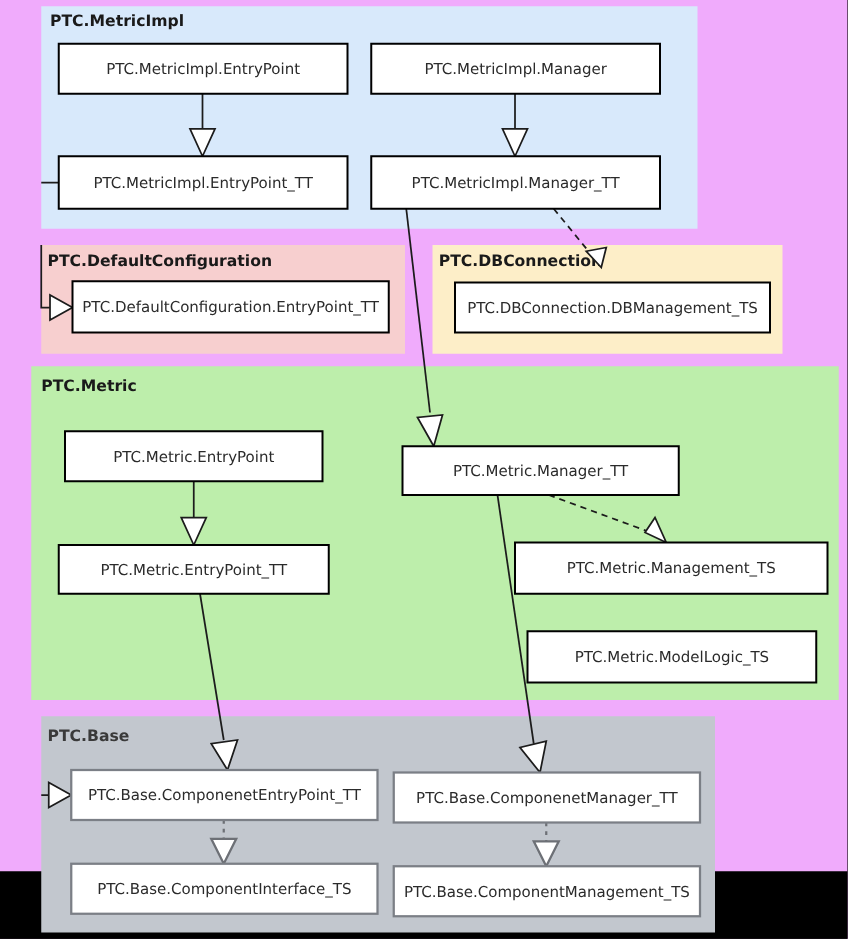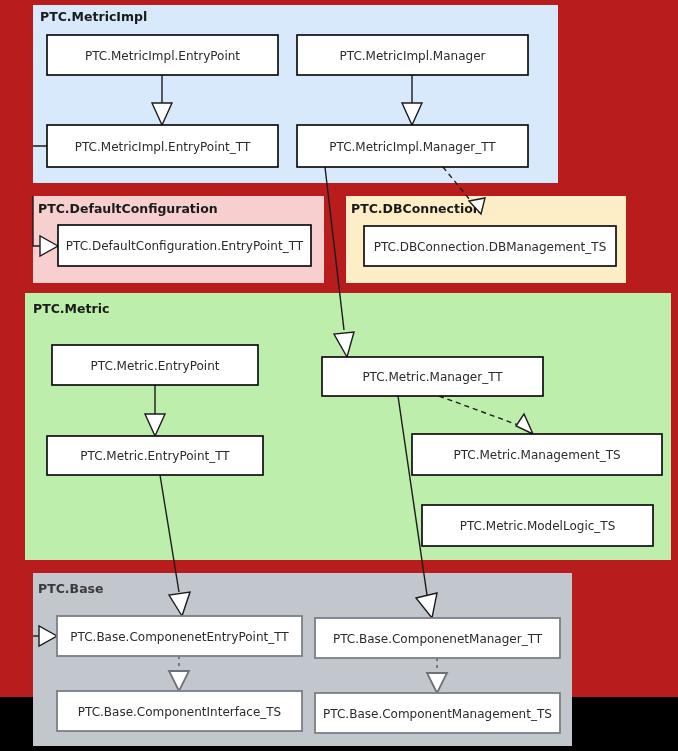--- a/index.html
+++ b/index.html
@@ -8,21 +8,21 @@
     background: #000000;
     width: 678px;
     height: 751px;
     overflow: hidden;
     font-family: "DejaVu Sans", sans-serif;
   }
   #diagram-root {
     position: relative;
     width: 678px;
     height: 697px;
-    background: #b91c1c;
+    background: #f0abfc;
   }
   svg#uml-svg {
     position: absolute;
     top: 0;
     left: 0;
     width: 678px;
     height: 751px;
     display: block;
   }
   .pkg-title {

